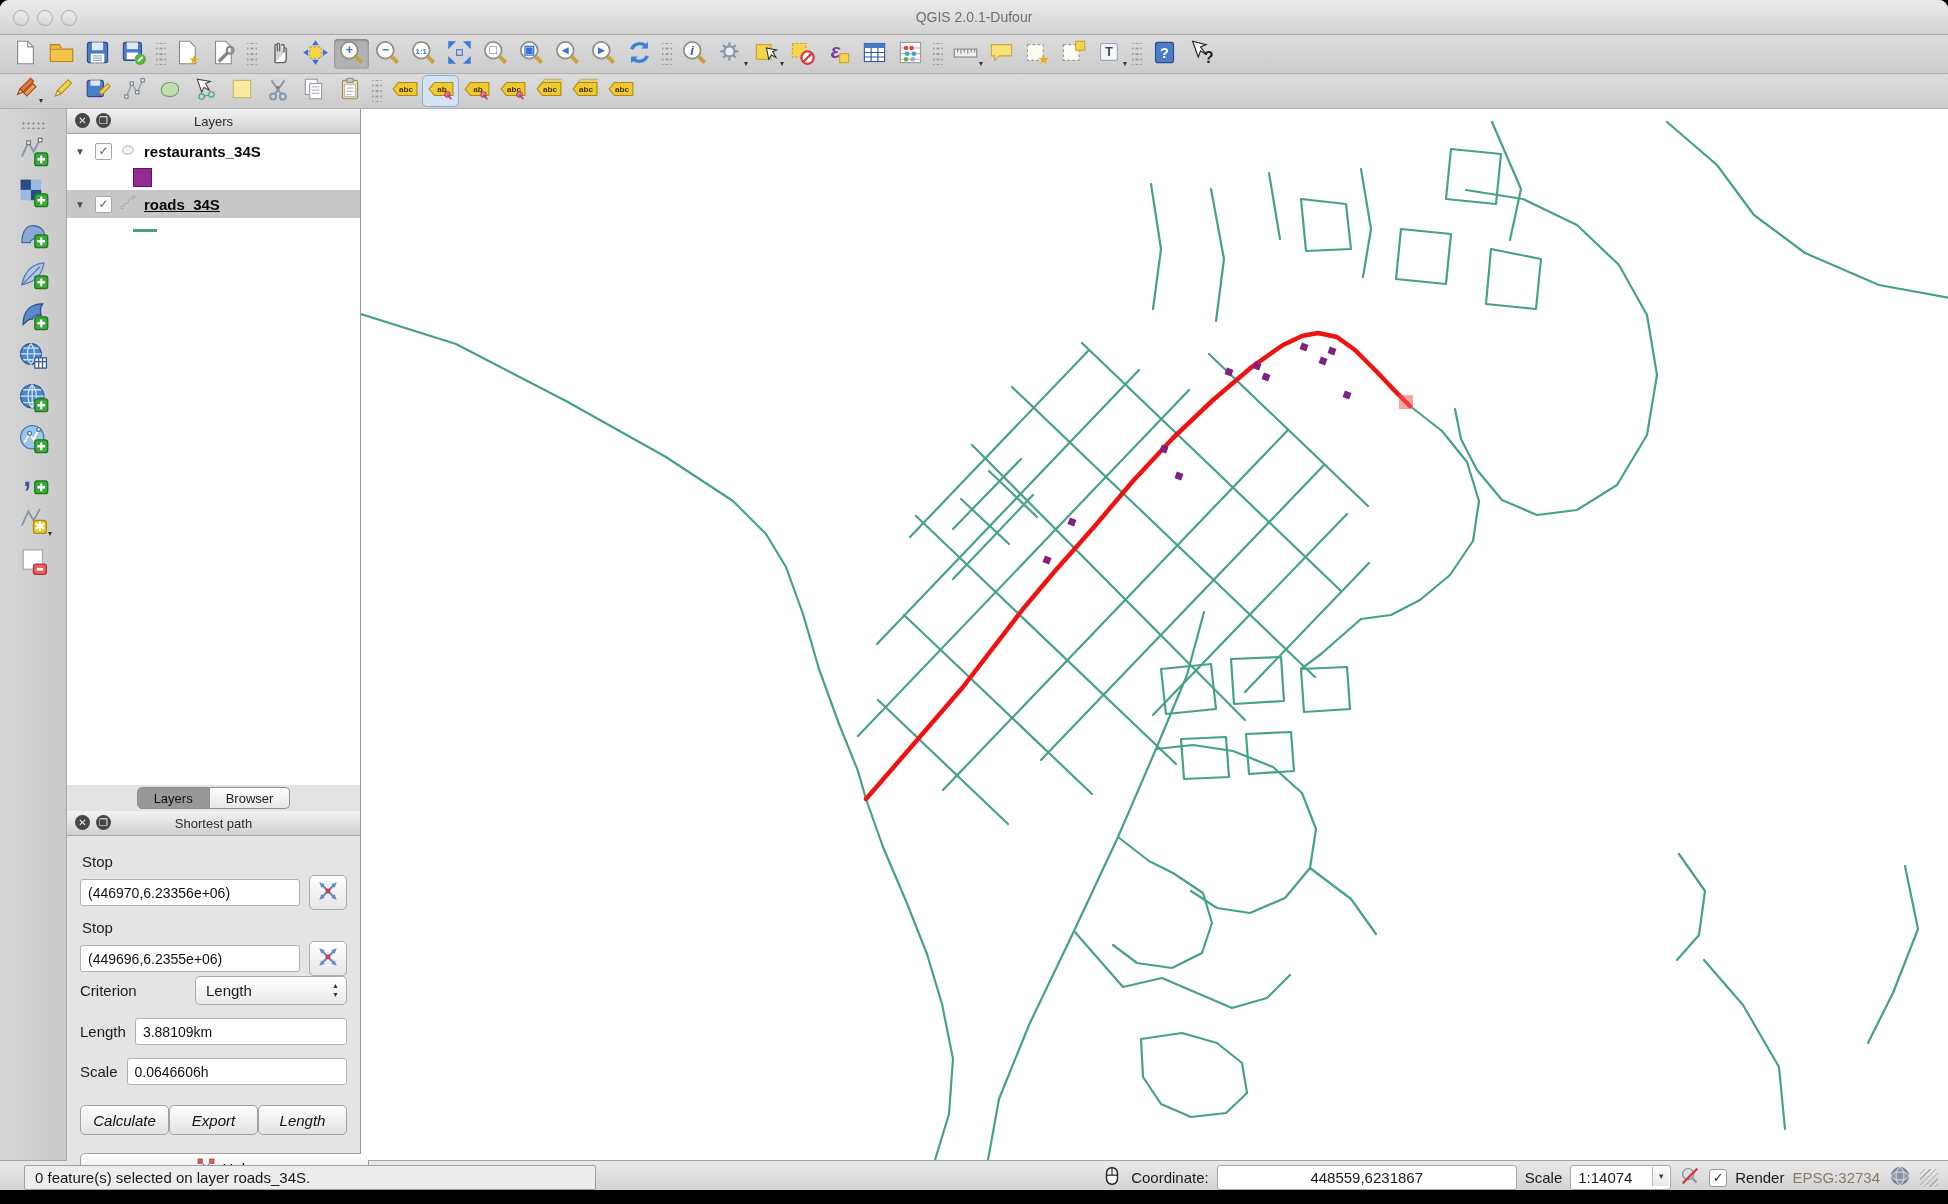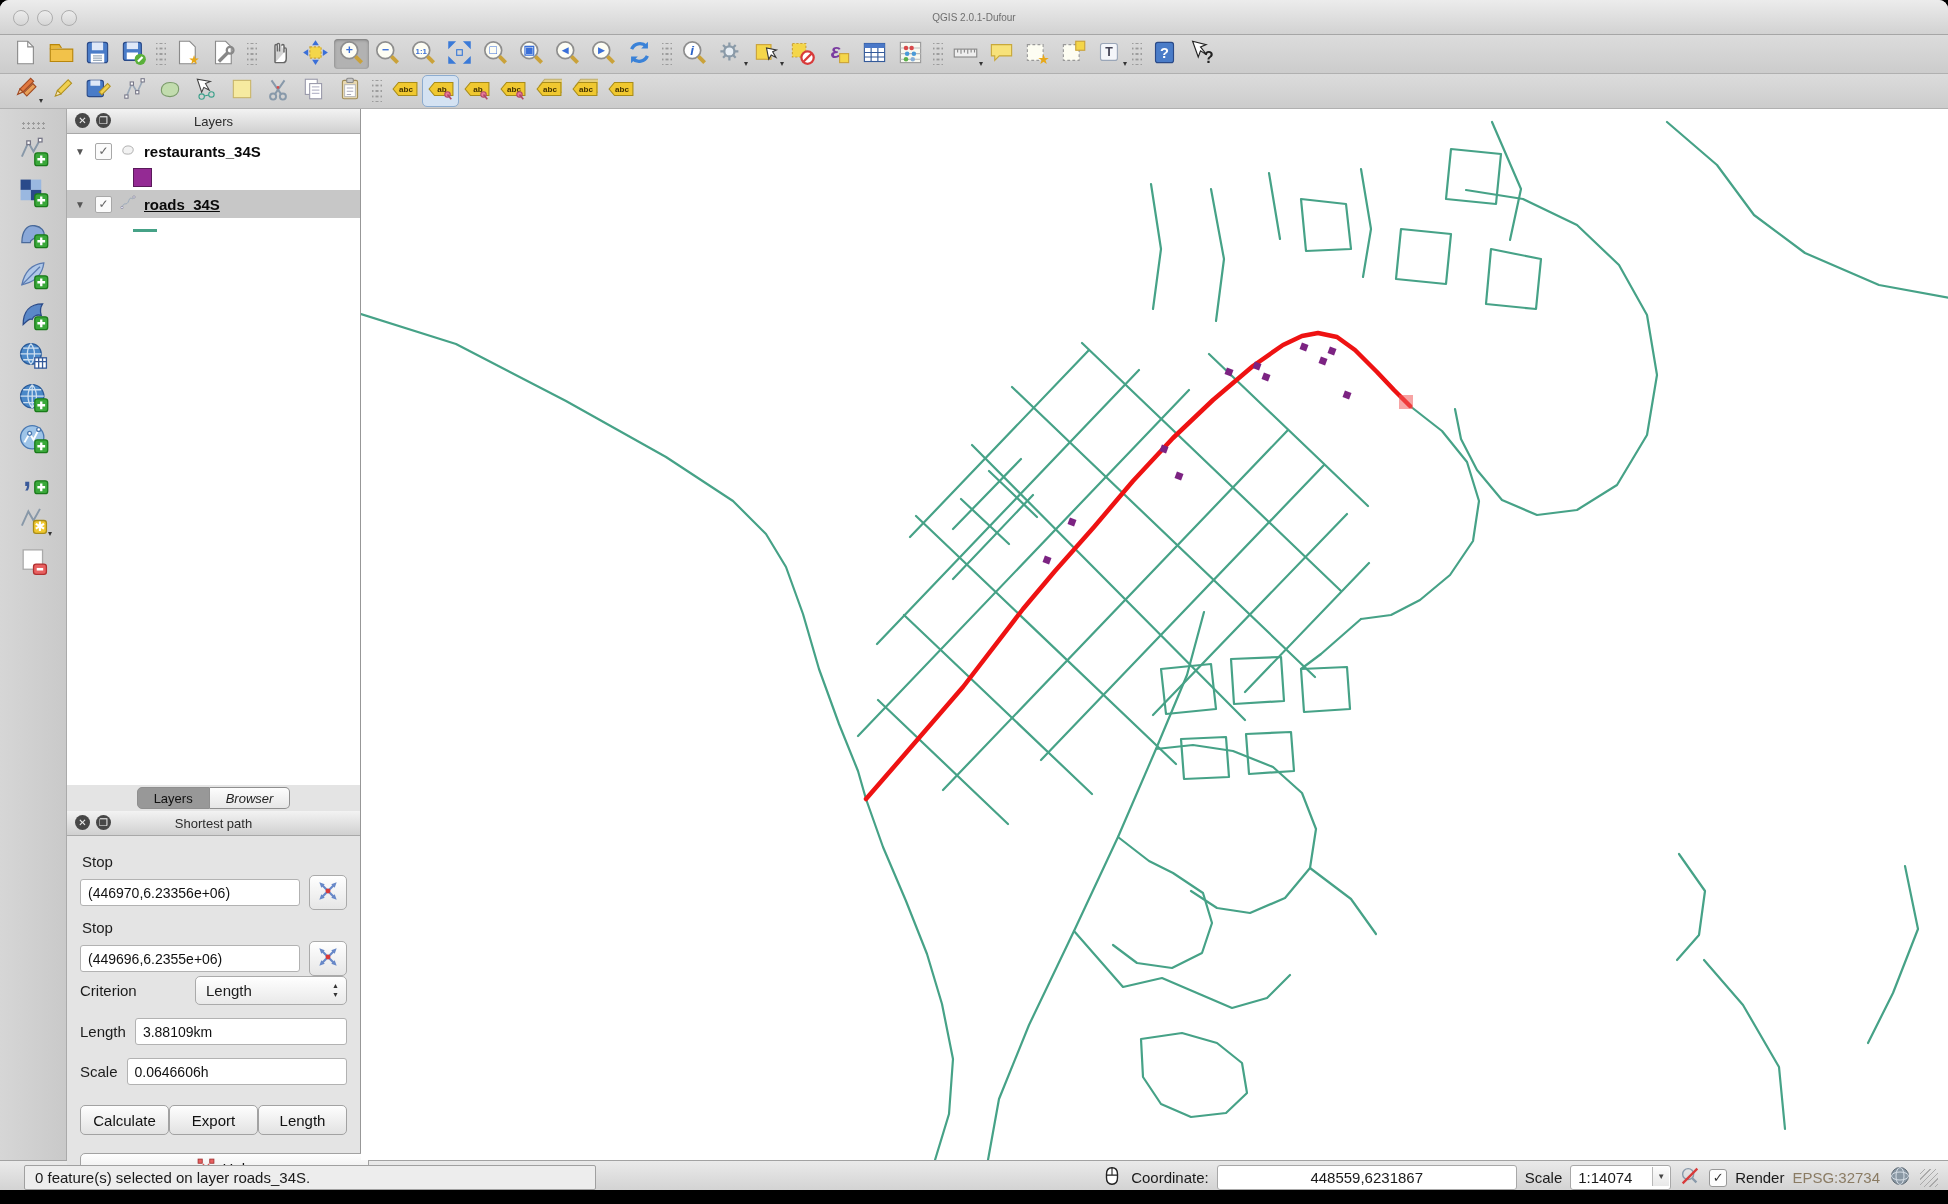--- a/index.html
+++ b/index.html
@@ -2,21 +2,21 @@
 <html><head>
 <meta charset="utf-8">
 <style>
   html,body{margin:0;padding:0;background:#000;}
   .screen{position:relative;width:1948px;height:1204px;background:#000;overflow:hidden;font-family:"Liberation Sans",sans-serif;}
   .window{position:absolute;top:0;left:0;width:1948px;height:1190px;border-radius:9px 9px 0 0;overflow:hidden;background:#e2e2e2;}
   
   .titlebar{height:34px;background:linear-gradient(#ececec,#d2d2d2);border-bottom:1px solid #a6a6a6;display:flex;align-items:center;justify-content:center;position:relative;}
   .lights{position:absolute;left:13px;top:10px;display:flex;gap:8px;}
   .light{width:14px;height:14px;border-radius:50%;background:linear-gradient(#ececec,#d6d6d6);border:1px solid #adadad;}
-  .wtitle{font-size:10px;color:#6f6f6f;}
+  .wtitle{font-size:14px;color:#6f6f6f;}
   
   .toolbar{display:flex;align-items:center;background:linear-gradient(#dcdcdc,#cccccc);border-bottom:1px solid #b0b0b0;padding:0 8px;gap:1px;}
   .row1{height:38px;}
   .row2{height:34px;}
   .tb-btn{width:35px;height:30px;display:flex;align-items:center;justify-content:center;border-radius:4px;position:relative;flex:none;}
   .tb-btn.active{background:#b2b2b2;box-shadow:inset 0 1px 3px rgba(0,0,0,.35);}
   .tb-btn.hl{background:#d4e2f2;outline:1px solid #8cacd0;}
   .tb-sep{width:10px;height:22px;margin:0 4px;flex:none;background:radial-gradient(circle,#9a9a9a 1.1px,transparent 1.3px);background-size:5px 5.5px;background-position:center;}
   .dd{position:absolute;right:0px;bottom:1px;font-size:8px;color:#333;}
   
@@ -34,35 +34,35 @@
   .layer-row{height:28px;display:flex;align-items:center;gap:7px;padding-left:8px;}
   .layer-row.selected{background:#c7c7c7;}
   .caret{color:#555;font-size:10px;width:13px;flex:none;}
   .cb{width:15px;height:15px;background:#fbfbfb;border:1px solid #a8a8a8;border-radius:2px;font-size:12px;color:#666;line-height:14px;text-align:center;flex:none;}
   .layer-label{font-weight:bold;color:#0a0a0a;}
   .layer-label.u{text-decoration:underline;}
   .swatch-row{height:25px;display:flex;align-items:center;padding-left:66px;}
   .tabs-row{height:26px;display:flex;justify-content:center;align-items:center;background:#e4e4e4;flex:none;}
   .tab{height:20px;padding:0 16px;font-size:13px;display:flex;align-items:center;border:1px solid #8f8f8f;background:linear-gradient(#fdfdfd,#e6e6e6);color:#222;}
   .tab:first-child{border-radius:5px 0 0 5px;}
-  .tab:last-child{border-radius:0 5px 5px 0;border-left:none;font-style:italic;}
+  .tab:last-child{border-radius:0 5px 5px 0;border-left:none;}
   .tab.on{background:#989898;color:#111;}
   .sp-panel{flex:1;display:flex;flex-direction:column;background:#e4e4e4;}
   .sp-content{padding:8px 13px 0 13px;font-size:15px;color:#1c1c1c;}
   .sp-label{margin:9px 0 5px 2px;}
   .field-row{display:flex;align-items:center;gap:9px;}
   .input{background:#fff;border:1px solid #b2b2b2;border-radius:3px;height:25px;display:flex;align-items:center;padding:0 7px;font-size:14px;flex:1;color:#111;}
   .cap-btn{width:36px;height:33px;border:1px solid #aaa;border-radius:5px;background:linear-gradient(#ffffff,#e6e6e6);display:flex;align-items:center;justify-content:center;flex:none;}
   .inline-row{display:flex;align-items:center;gap:10px;}
   .popup{width:130px;height:27px;border:1px solid #aaa;border-radius:5px;background:linear-gradient(#ffffff,#e9e9e9);display:flex;align-items:center;padding:0 10px;position:relative;margin-left:auto;font-size:15px;}
   .stepper{position:absolute;right:7px;top:4px;font-size:7px;line-height:9px;color:#333;text-align:center;}
   .lt-row{display:flex;align-items:center;gap:9px;margin-top:13px;}
   .lt-row .lbl{flex:none;}
   .btn{height:28px;border:1px solid #a2a2a2;border-radius:5px;background:linear-gradient(#fefefe,#e2e2e2);display:flex;align-items:center;justify-content:center;font-size:15px;color:#111;padding:0 10px;}
-  .btn-row{display:flex;justify-content:flex-end;margin-top:20px;}
+  .btn-row{display:flex;justify-content:flex-end;margin-top:20px;font-style:italic;}
   .btn-row .btn{width:31%;}
   .help-btn{margin-top:18px;width:100%;gap:7px;}
   .canvas{flex:1;background:#fff;position:relative;}
   .canvas svg{position:absolute;top:0;left:0;}
   
   .statusbar{height:33px;background:linear-gradient(#eaeaea,#d0d0d0);border-top:1px solid #a2a2a2;display:flex;align-items:center;padding:0 10px;font-size:15px;color:#1a1a1a;gap:8px;}
   .msg-box{width:550px;height:23px;border:1px solid #a0a0a0;border-radius:2px;background:#ededed;display:flex;align-items:center;padding:0 10px;margin-left:14px;flex:none;}
   .sb-right{margin-left:auto;display:flex;align-items:center;gap:8px;}
   .sb-input{width:298px;height:23px;background:#fff;border:1px solid #a8a8a8;border-radius:3px;display:flex;align-items:center;justify-content:center;text-align:right;}
   .combo{width:92px;height:23px;background:#fff;border:1px solid #a8a8a8;border-radius:3px;display:flex;align-items:center;padding-left:7px;position:relative;}

